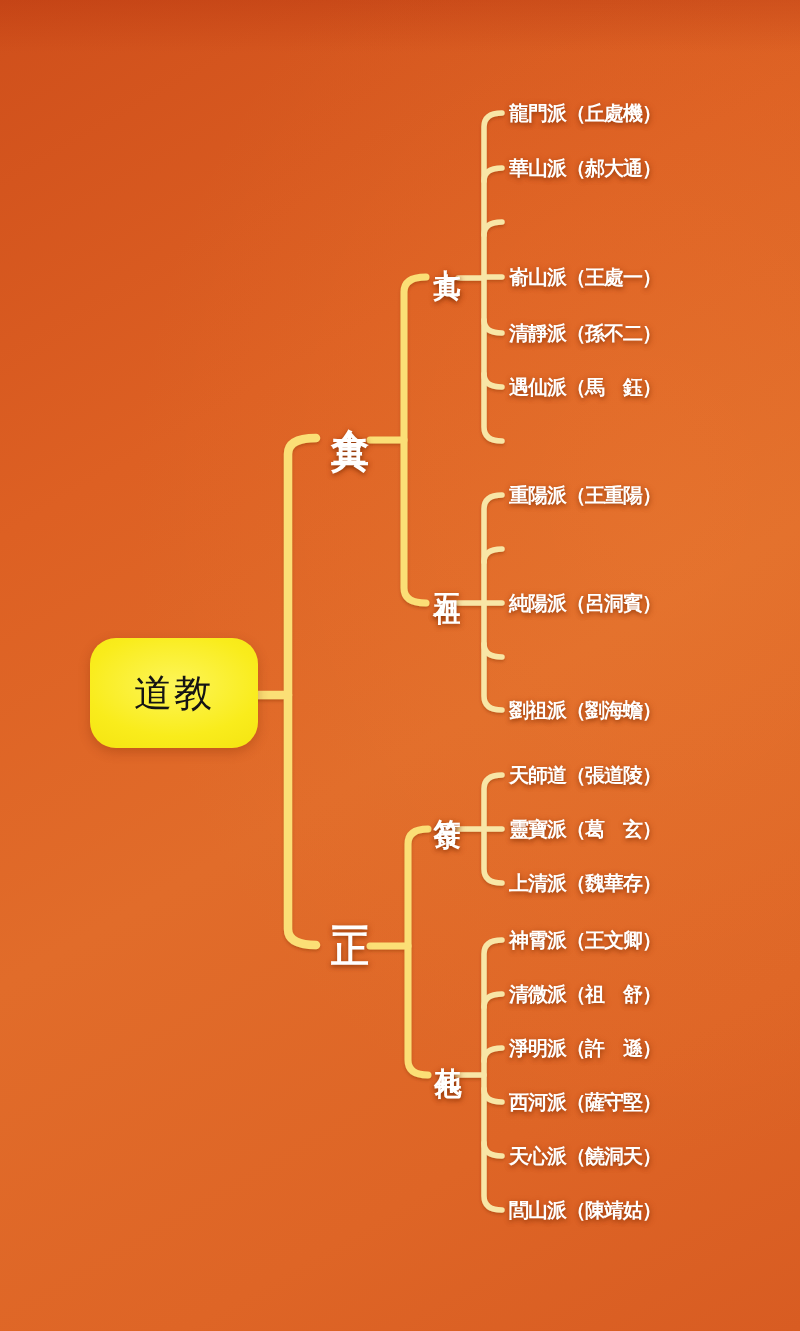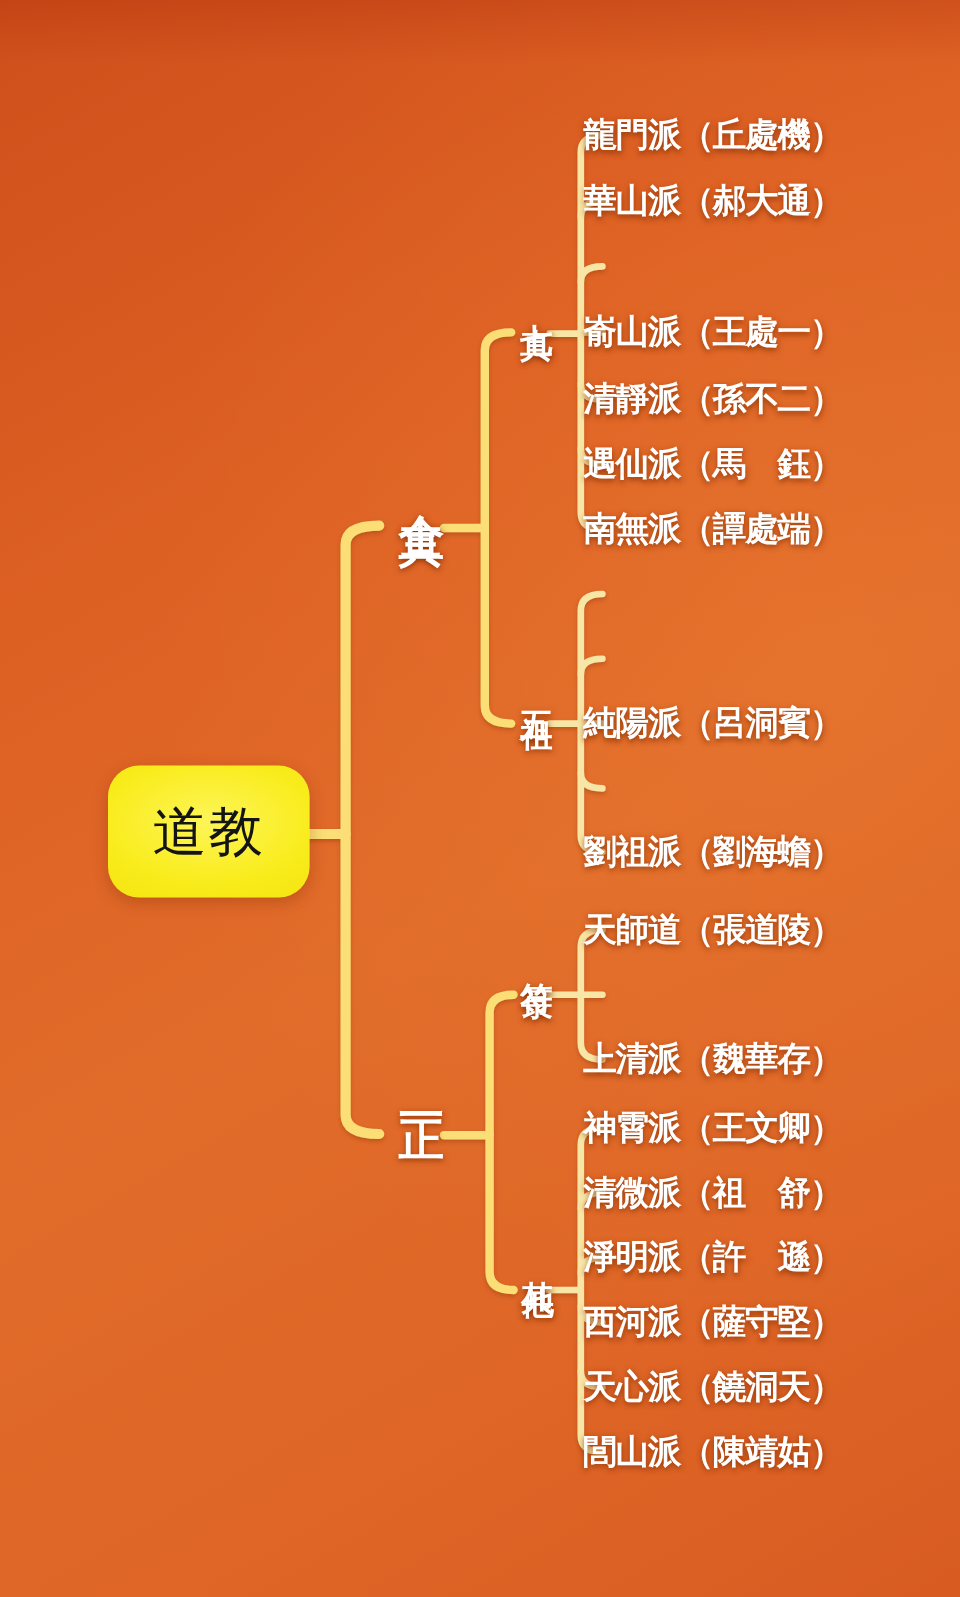--- a/index.html
+++ b/index.html
@@ -10,23 +10,23 @@
     font-family:"Liberation Sans", sans-serif;
     background:
       linear-gradient(180deg, rgba(160,30,5,.22), rgba(160,30,5,0) 4%),
       radial-gradient(120% 90% at 82% 38%, rgba(255,160,70,.14), rgba(255,160,70,0) 55%),
       radial-gradient(150% 120% at 50% 50%, rgba(140,30,5,0) 62%, rgba(130,25,5,.20) 100%),
       linear-gradient(150deg, #cf4f1b 0%, #dd6023 30%, #e16c2a 55%, #de6526 80%, #d85c22 100%);
   }
   svg.links{position:absolute;left:0;top:0;}
   .leaf{
     position:absolute;
-    left:486px;
+    left:509px;
     height:42px;line-height:42px;
-    font-size:28px;font-weight:700;
+    font-size:20px;font-weight:700;
     color:#ffffff;
     letter-spacing:-1px;
     white-space:nowrap;
     text-shadow:0 2px 4px rgba(120,40,0,.55), 1px 1px 6px rgba(150,60,0,.35);
   }
   .vlabel{
     position:absolute;
     writing-mode:vertical-rl;
     text-orientation:upright;
     color:#ffffff;font-weight:700;
@@ -37,21 +37,21 @@
   .branch-label{font-size:38px;letter-spacing:6px;}
   .root-node{
     position:absolute;
     left:90px;top:638px;width:168px;height:110px;
     background:radial-gradient(95% 85% at 50% 42%, #fdf558 0%, #f9ec1c 55%, #f2e10c 100%);
     border-radius:26px;
     box-shadow:0 4px 12px rgba(120,40,0,.30);
     display:flex;align-items:center;justify-content:center;
   }
   .root-node span{
-    font-size:45px;font-weight:500;color:#141414;letter-spacing:2px;
+    font-size:38px;font-weight:500;color:#141414;letter-spacing:2px;
   }
 </style>
 </head>
 <body>
 
 <div class="canvas">
 
   <svg class="links" width="800" height="1331" viewBox="0 0 800 1331">
     <defs>
       <filter id="ls" x="-20%" y="-20%" width="140%" height="140%">
@@ -118,26 +118,27 @@
   <div class="vlabel sub-label" style="left:429px;top:248px;">七真</div>
   <div class="vlabel sub-label" style="left:429px;top:571px;">五祖</div>
   <div class="vlabel sub-label" style="left:429px;top:797px;">符箓</div>
   <div class="vlabel sub-label" style="left:430px;top:1046px;">其他</div>
 
   <div class="leaf" style="top:92px">龍門派（丘處機）</div>
   <div class="leaf" style="top:147px">華山派（郝大通）</div>
   <div class="leaf" style="top:256px">嵛山派（王處一）</div>
   <div class="leaf" style="top:312px">清靜派（孫不二）</div>
   <div class="leaf" style="top:366px">遇仙派（馬　鈺）</div>
-  <div class="leaf" style="top:420px">南無派（譚處端）</div>
 
+  <div class="leaf" style="top:474px">重陽派（王重陽）</div>
   <div class="leaf" style="top:582px">純陽派（呂洞賓）</div>
   <div class="leaf" style="top:689px">劉祖派（劉海蟾）</div>
 
   <div class="leaf" style="top:754px">天師道（張道陵）</div>
+  <div class="leaf" style="top:808px">靈寶派（葛　玄）</div>
   <div class="leaf" style="top:862px">上清派（魏華存）</div>
 
   <div class="leaf" style="top:919px">神霄派（王文卿）</div>
   <div class="leaf" style="top:973px">清微派（祖　舒）</div>
   <div class="leaf" style="top:1027px">淨明派（許　遜）</div>
   <div class="leaf" style="top:1081px">西河派（薩守堅）</div>
   <div class="leaf" style="top:1135px">天心派（饒洞天）</div>
   <div class="leaf" style="top:1189px">閭山派（陳靖姑）</div>
 
 </div>

